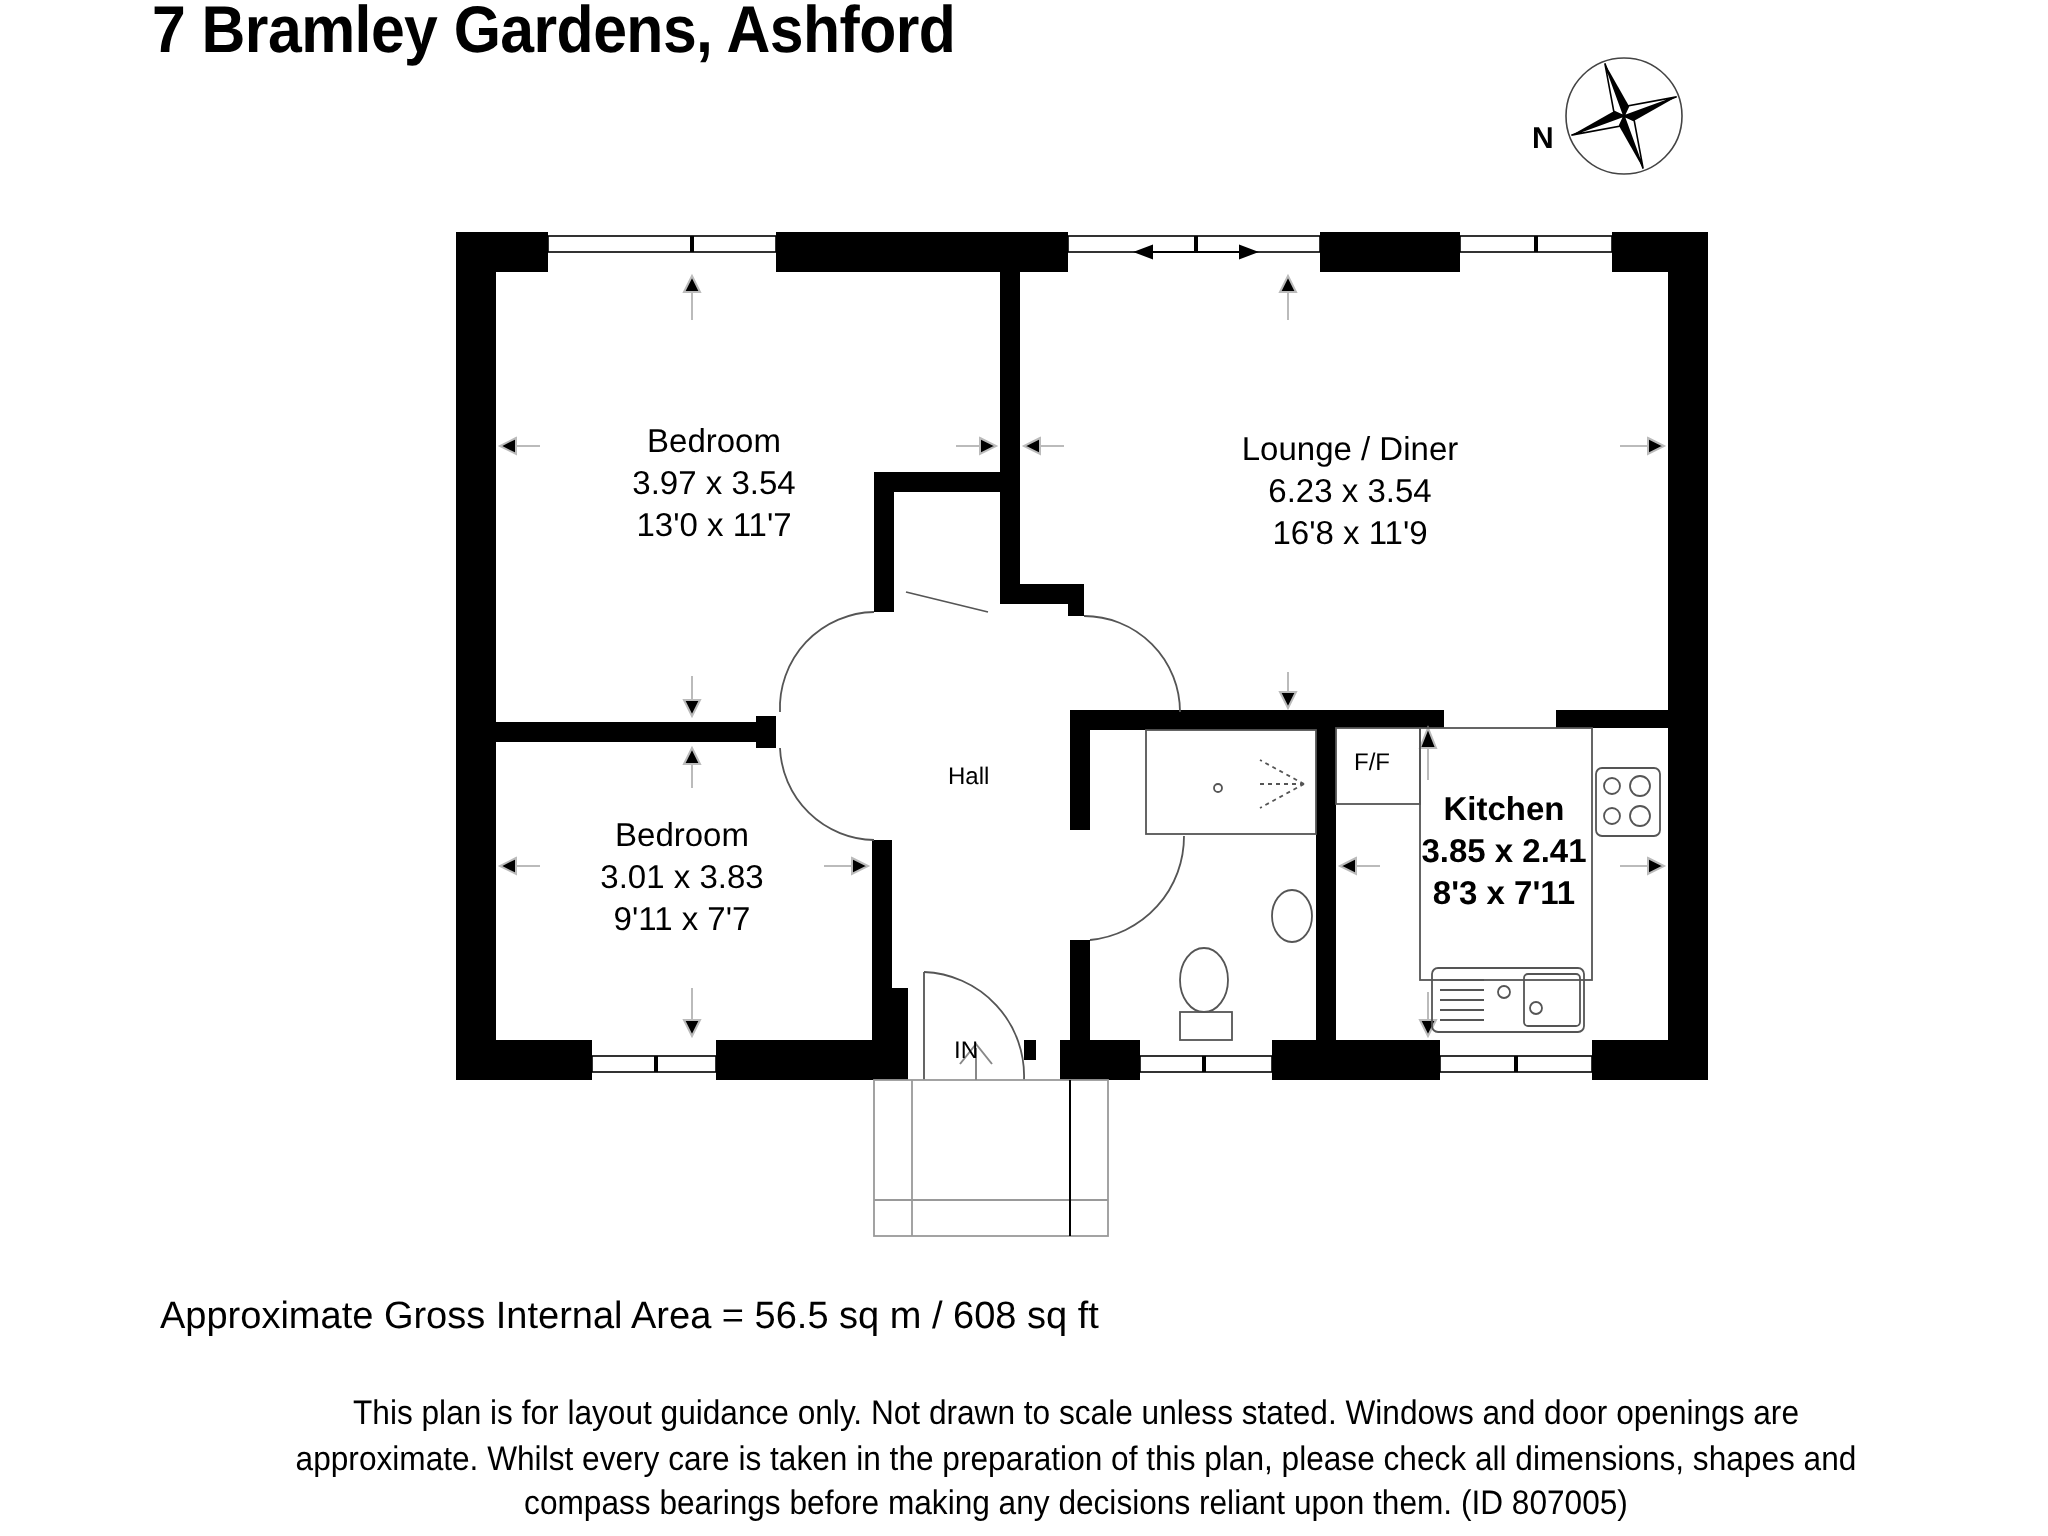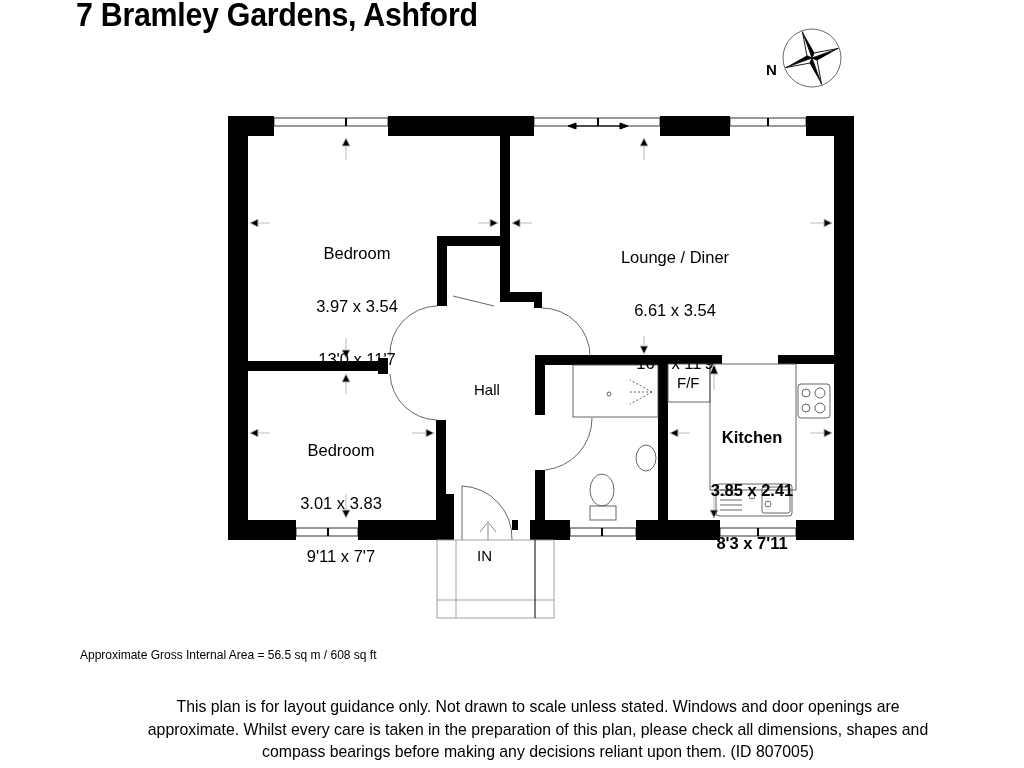--- a/index.html
+++ b/index.html
@@ -1,22 +1,22 @@
 <!DOCTYPE html>
 <html><head>
 <meta charset="utf-8">
 <style>
   html, body { margin:0; padding:0; background:#ffffff; }
   body { width:1024px; height:768px; position:relative; overflow:hidden; font-family:"Liberation Sans", sans-serif; color:#000; }
   .title { position:absolute; left:76px; top:-4px; font-size:33px; font-weight:bold; letter-spacing:-0.3px; transform:scaleX(0.92); transform-origin:left top; white-space:nowrap; }
   .plan { position:absolute; left:0; top:0; width:1024px; height:640px; }
   .room-label { position:absolute; text-align:center; font-size:16.5px; line-height:21px; white-space:nowrap; transform:translateX(-50%); }
-  .room-label span { display:block;margin-top:32px; }
-  .small-label { position:absolute; font-size:15px; white-space:nowrap; }
-  .area { position:absolute; left:80px; top:648px; font-size:12px; white-space:nowrap; }
+  .room-label span { display:block; }
+  .small-label { position:absolute; font-size:12px; white-space:nowrap; }
+  .area { position:absolute; left:80px; top:648px; font-size:19px; white-space:nowrap; }
   .disclaimer { position:absolute; left:100px; width:876px; top:696px; text-align:center; font-size:17px; line-height:22.5px; transform:scaleX(0.93); transform-origin:center top; }
   .compass-n { position:absolute; left:766px; top:61px; font-size:15px; font-weight:bold; }
 </style>
 </head>
 <body>
 
 <div class="title">7 Bramley Gardens, Ashford</div>
 
 <svg style="position:absolute;left:780px;top:26px;" width="64" height="64" viewBox="0 0 64 64">
   <circle cx="32" cy="32" r="29" fill="none" stroke="#444" stroke-width="0.8"></circle>
@@ -188,32 +188,32 @@
   </g>
 </svg>
 
 <div class="room-label" style="left:357px;top:211px;">
   <span>Bedroom</span>
   <span>3.97 x 3.54</span>
   <span>13'0 x 11'7</span>
 </div>
 <div class="room-label" style="left:675px;top:215px;">
   <span>Lounge / Diner</span>
-  <span>6.61 x 3.54</span>
+  <span>6.23 x 3.54</span>
   <span>16'8 x 11'9</span>
 </div>
 <div class="room-label" style="left:341px;top:408px;">
   <span>Bedroom</span>
   <span>3.01 x 3.83</span>
   <span>9'11 x 7'7</span>
 </div>
 <div class="room-label" style="left:752px;top:395px;font-weight:bold;">
   <span>Kitchen</span>
   <span>3.85 x 2.41</span>
   <span>8'3 x 7'11</span>
 </div>
 
 <div class="small-label" style="left:474px;top:381px;">Hall</div>
 <div class="small-label" style="left:677px;top:374px;">F/F</div>
-<div class="small-label" style="left:477px;top:547px;text-align:right;">IN</div>
+<div class="small-label" style="left:477px;top:518px;text-align:right;">IN</div>
 
 <div class="area">Approximate Gross Internal Area = 56.5 sq m / 608 sq ft</div>
 <div class="disclaimer">This plan is for layout guidance only. Not drawn to scale unless stated. Windows and door openings are approximate. Whilst every care is taken in the preparation of this plan, please check all dimensions, shapes and compass bearings before making any decisions reliant upon them. (ID 807005)</div>
 
 </body></html>

